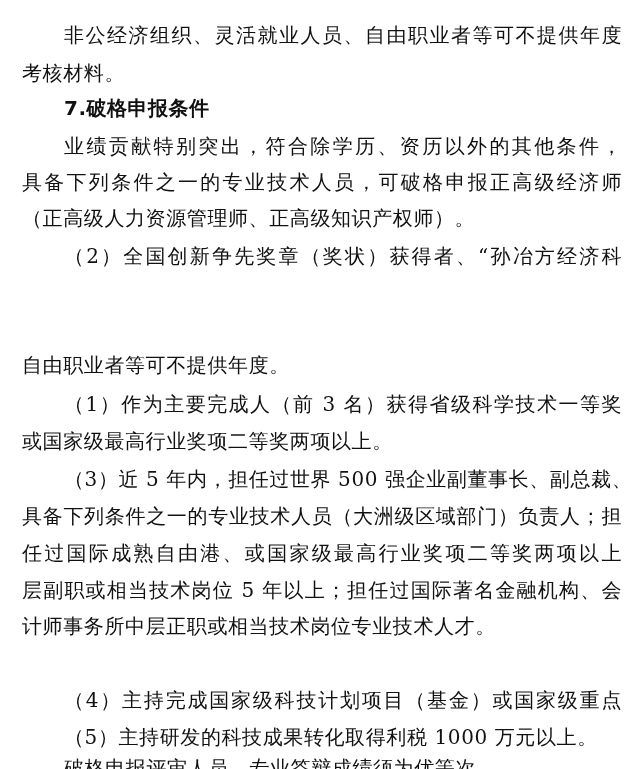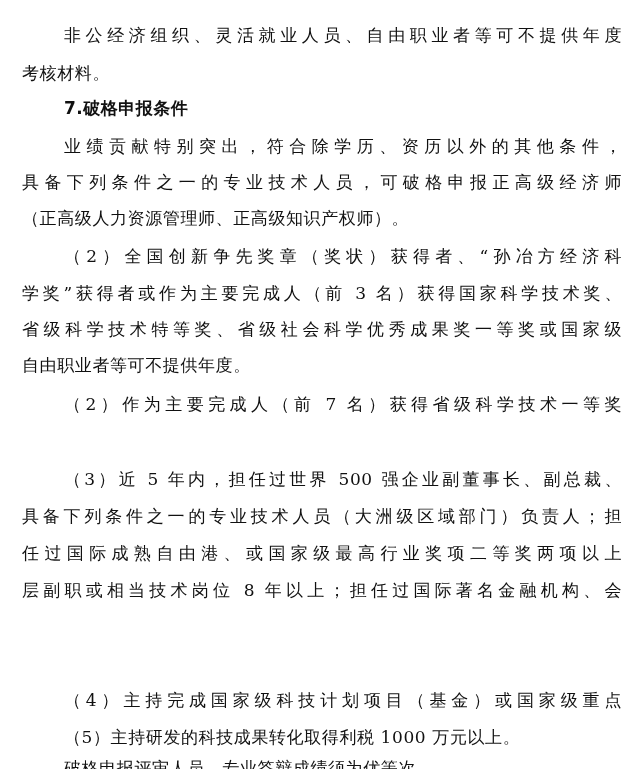--- a/index.html
+++ b/index.html
@@ -1,40 +1,40 @@
 <!DOCTYPE html>
 <html><head>
 <meta charset="utf-8">
 <style>
   html, body { margin: 0; padding: 0; background: #ffffff; }
   body { width: 635px; height: 769px; overflow: hidden; position: relative;
          font-family: "DejaVu Serif", "Liberation Serif", serif; color: #111111; }
   .page { position: absolute; left: 0; top: 0; width: 635px; height: 769px; }
-  .line { position: absolute; left: 22px; width: 600px; font-size: 17px; line-height: 26px;
+  .line { position: absolute; left: 22px; width: 600px; font-size: 20px; line-height: 26px;
           white-space: nowrap; letter-spacing: 0.6px; }
   .line.indent { left: 64px; }
   .line.heading { font-weight: bold; font-family: "DejaVu Sans", "Liberation Sans", sans-serif; letter-spacing: 0.5px; }
   .line.justify { text-align: justify; text-align-last: justify; width: 600px; }
   .line.indent.justify { width: 558px; }
 </style>
 </head>
 <body>
 
 <div class="page">
   <div class="line indent justify" style="top:22px">非公经济组织、灵活就业人员、自由职业者等可不提供年度</div>
   <div class="line" style="top:60px">考核材料。</div>
   <div class="line indent heading" style="top:95px">7.破格申报条件</div>
   <div class="line indent justify" style="top:133px">业绩贡献特别突出，符合除学历、资历以外的其他条件，</div>
   <div class="line" style="top:205px">（正高级人力资源管理师、正高级知识产权师）。</div>
   <div class="line justify" style="top:169px">具备下列条件之一的专业技术人员，可破格申报正高级经济师</div>
   <div class="line indent justify" style="top:243px">（2）全国创新争先奖章（奖状）获得者、“孙冶方经济科</div>
-  <div class="line justify" style="top:280px">学奖”获得者或作为主要完成人（前 3 名）获得国家科学技术奖、</div>
-  <div class="line justify" style="top:316px">省级科学技术特等奖、省级社会科学优秀成果奖一等奖或国家级</div>
   <div class="line" style="top:352px">自由职业者等可不提供年度。</div>
-  <div class="line indent justify" style="top:391px">（2）作为主要完成人（前 7 名）获得省级科学技术一等奖</div>
+  <div class="line indent justify" style="top:391px">（1）作为主要完成人（前 3 名）获得省级科学技术一等奖</div>
+  <div class="line" style="top:428px">或国家级最高行业奖项二等奖两项以上。</div>
   <div class="line indent justify" style="top:466px">（3）近 5 年内，担任过世界 500 强企业副董事长、副总裁、</div>
   <div class="line justify" style="top:503px">具备下列条件之一的专业技术人员（大洲级区域部门）负责人；担</div>
   <div class="line justify" style="top:540px">任过国际成熟自由港、或国家级最高行业奖项二等奖两项以上</div>
-  <div class="line justify" style="top:577px">层副职或相当技术岗位 8 年以上；担任过国际著名金融机构、会</div>
+  <div class="line justify" style="top:577px">层副职或相当技术岗位 5 年以上；担任过国际著名金融机构、会</div>
+  <div class="line" style="top:613px">计师事务所中层正职或相当技术岗位专业技术人才。</div>
   <div class="line indent justify" style="top:687px">（4）主持完成国家级科技计划项目（基金）或国家级重点</div>
   <div class="line indent" style="top:724px">（5）主持研发的科技成果转化取得利税 1000 万元以上。</div>
   <div class="line indent" style="top:755px">破格申报评审人员，专业答辩成绩须为优等次。</div>
 </div>
 
 </body></html>

